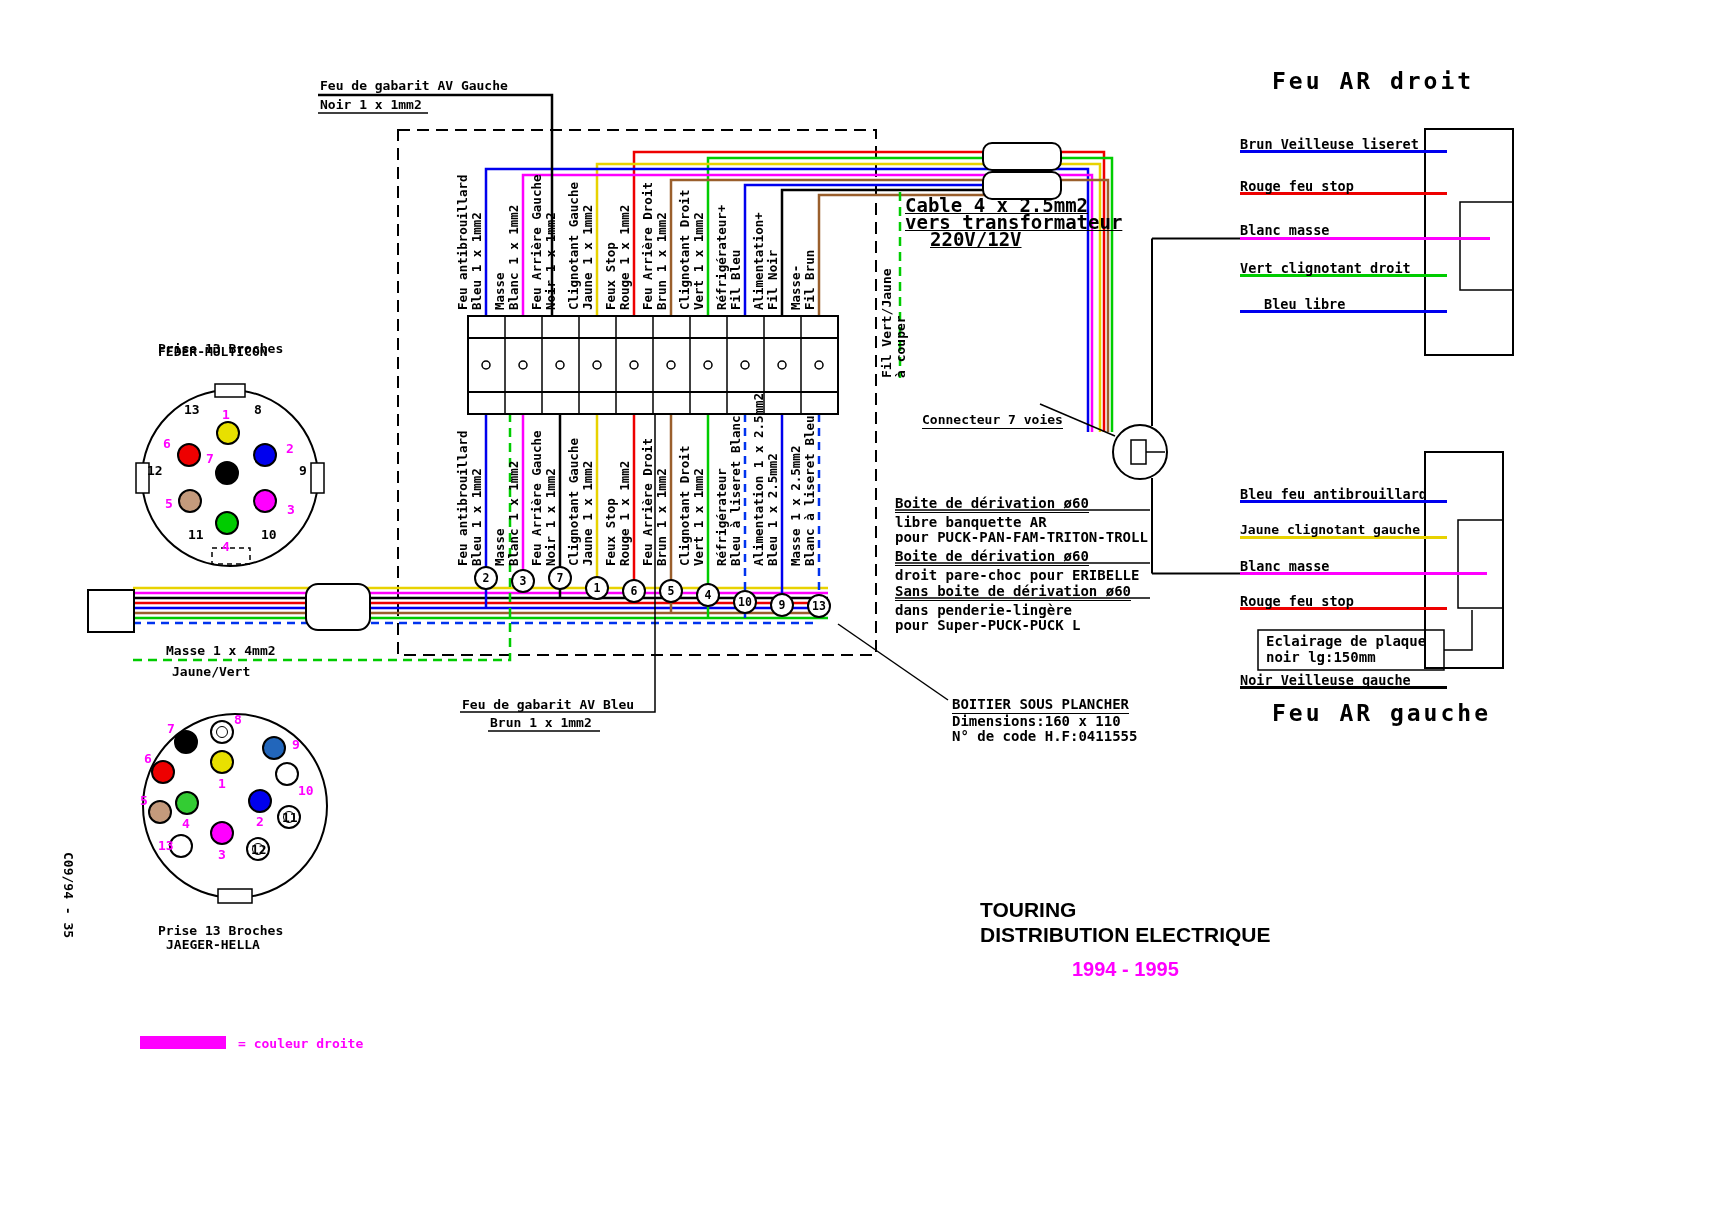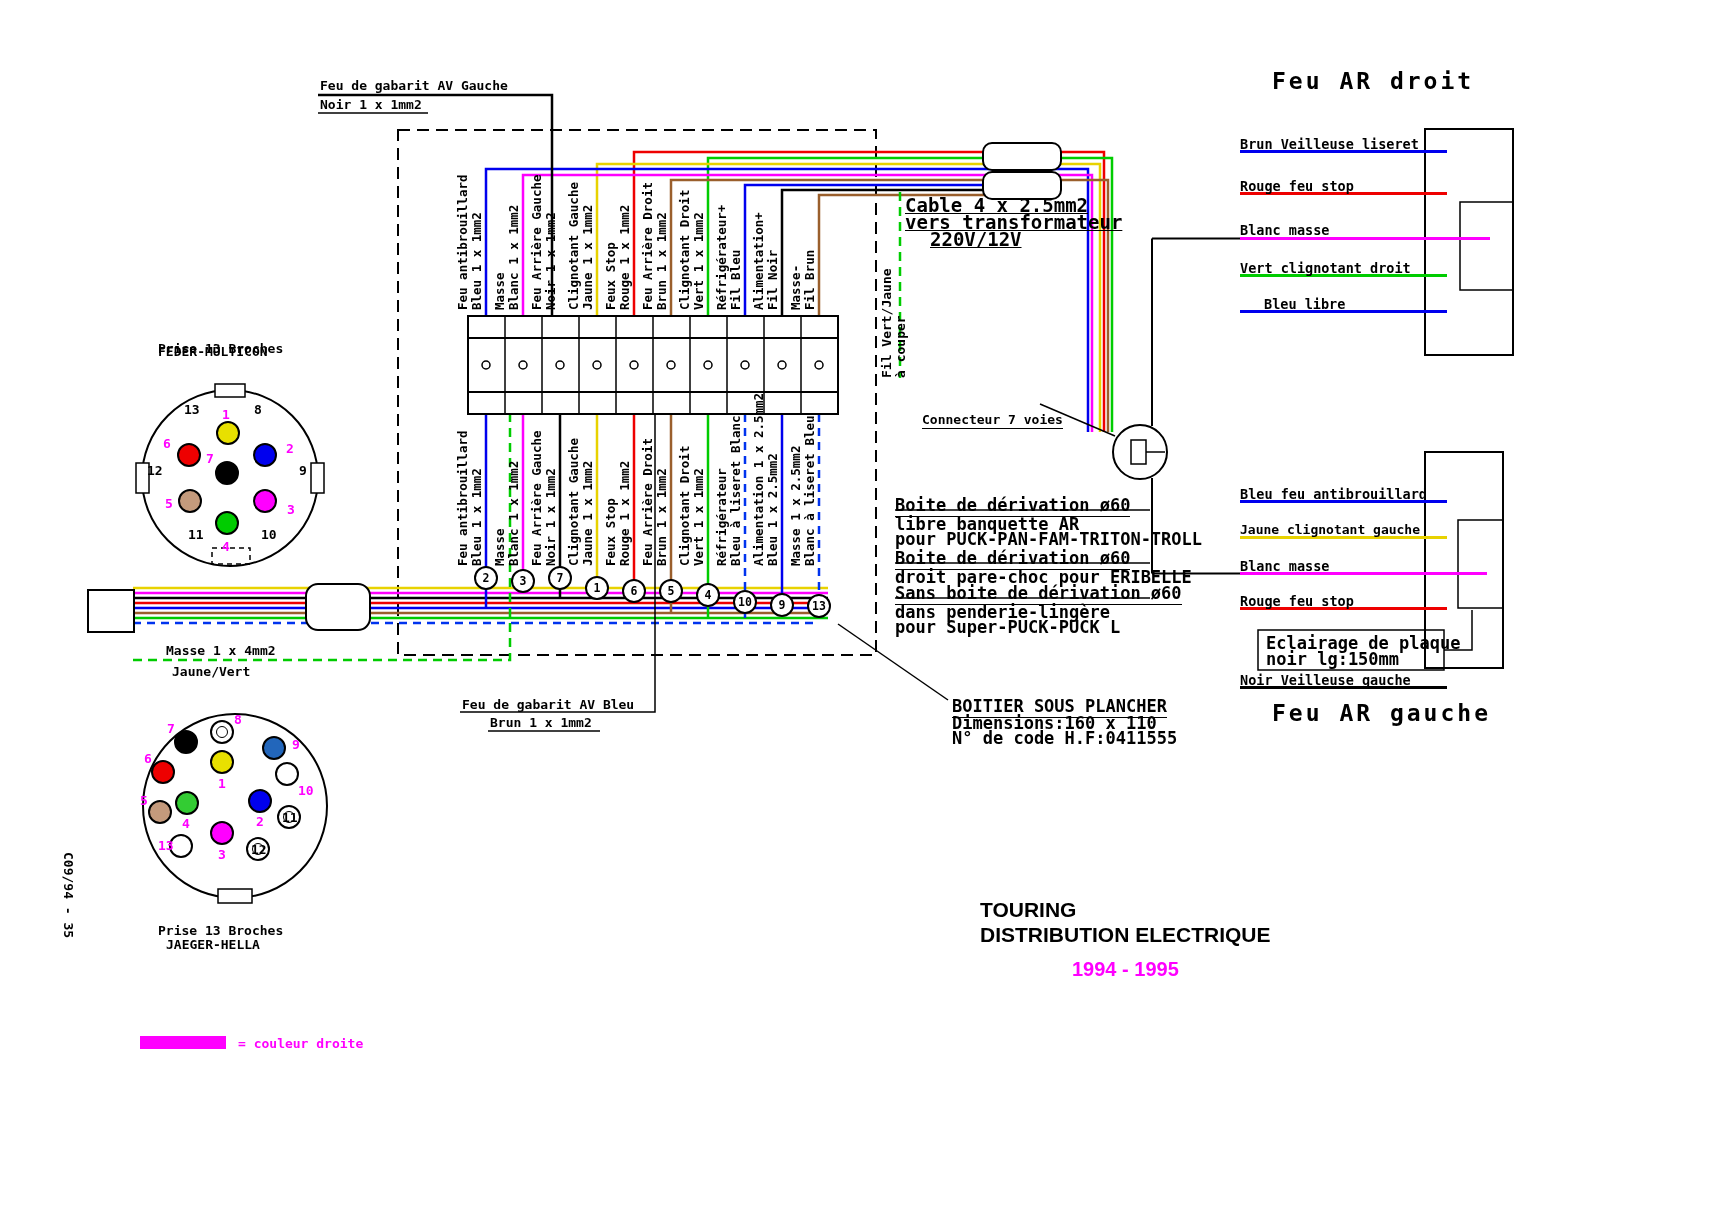--- a/index.html
+++ b/index.html
@@ -20,21 +20,21 @@
   .wG {stroke:#00cc00;stroke-width:2.5;fill:none;}
   .wY {stroke:#e8d200;stroke-width:2.5;fill:none;}
   .wM {stroke:#ff00ff;stroke-width:2.5;fill:none;}
   .wBr{stroke:#9a5f2c;stroke-width:2.5;fill:none;}
   .wK {stroke:#000;stroke-width:2.5;fill:none;}
   .wBd{stroke:#0033ee;stroke-width:2.5;fill:none;stroke-dasharray:8 6;}
   .wGd{stroke:#00cc00;stroke-width:2.5;fill:none;stroke-dasharray:9 6;}
 
   
   .t{position:absolute;font:bold 13px "DejaVu Sans Mono",monospace;color:#000;white-space:nowrap;}
-  .fs12{font-size:17px;}
+  .fs12{font-size:14px;}
   .fs15{font-size:19px;text-decoration:underline;}
   .big{font-size:23px;letter-spacing:3px;}
   .sans{font-family:"Liberation Sans",sans-serif;font-size:21px;font-weight:bold;}
   .magenta{color:#ff00ff;}
   .und{border-bottom:1.6px solid #000;padding-bottom:1px;}
   .rot-ccw{transform-origin:0 0;transform:rotate(-90deg);}
   .rot-cw{transform-origin:0 0;transform:rotate(90deg);}
 
   .rot-label{position:absolute;transform-origin:0 0;transform:rotate(-90deg);
              font:bold 12.5px "DejaVu Sans Mono",monospace;white-space:nowrap;}

